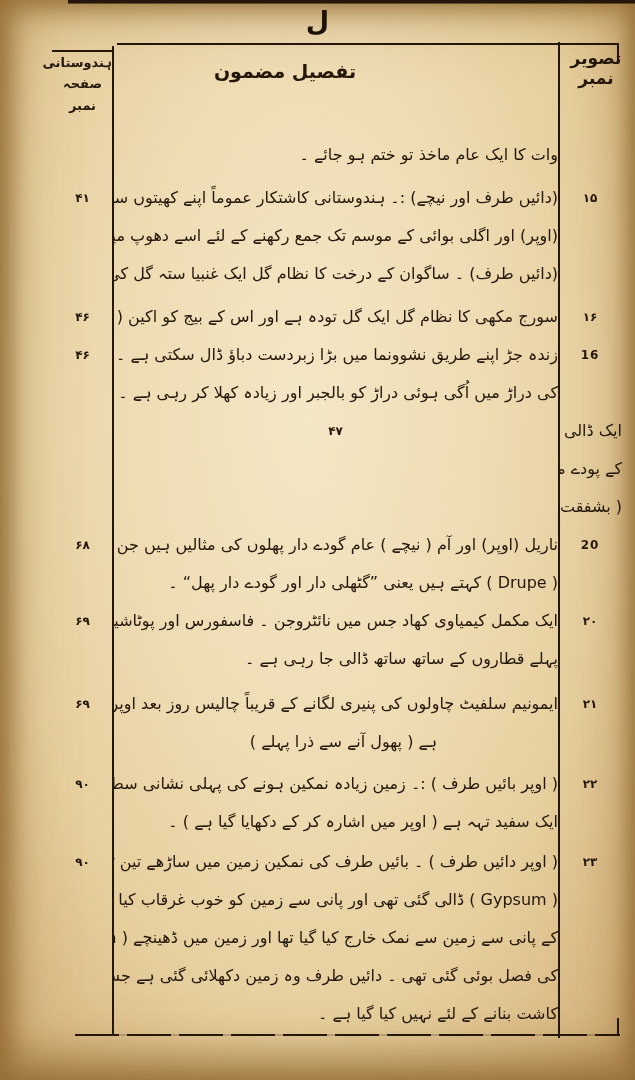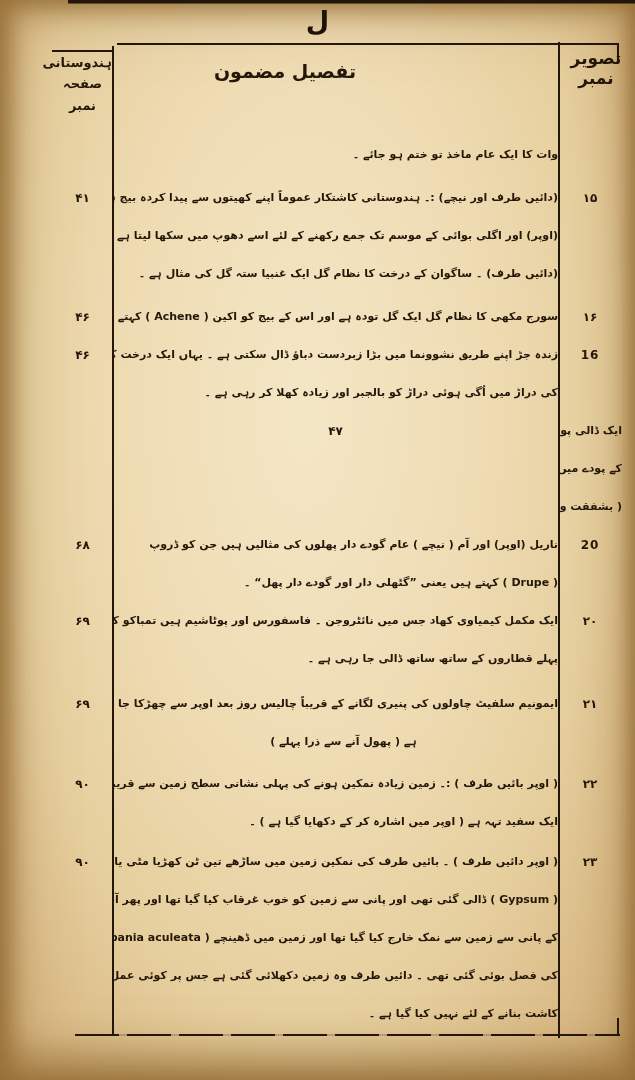--- a/index.html
+++ b/index.html
@@ -61,22 +61,22 @@
     display:grid;
     direction:rtl;
     grid-template-columns:64px 445px 61px; 
   }
   .num {
     font-size:12px; font-weight:bold; text-align:center;
     line-height:38px; letter-spacing:1px;
   }
   .content { overflow:hidden; }
   .line {
-    font-size:11px; line-height:38px; white-space:nowrap;
-    text-align:right; color:#241709;font-weight:bold;
+    font-size:16px; line-height:38px; white-space:nowrap;
+    text-align:right; color:#241709;
   }
   .line.center { text-align:center;padding-left:16px; }
 </style>
 </head>
 <body>
 
 <div class="paper">
 
   <div class="page-marker">ل</div>
 

